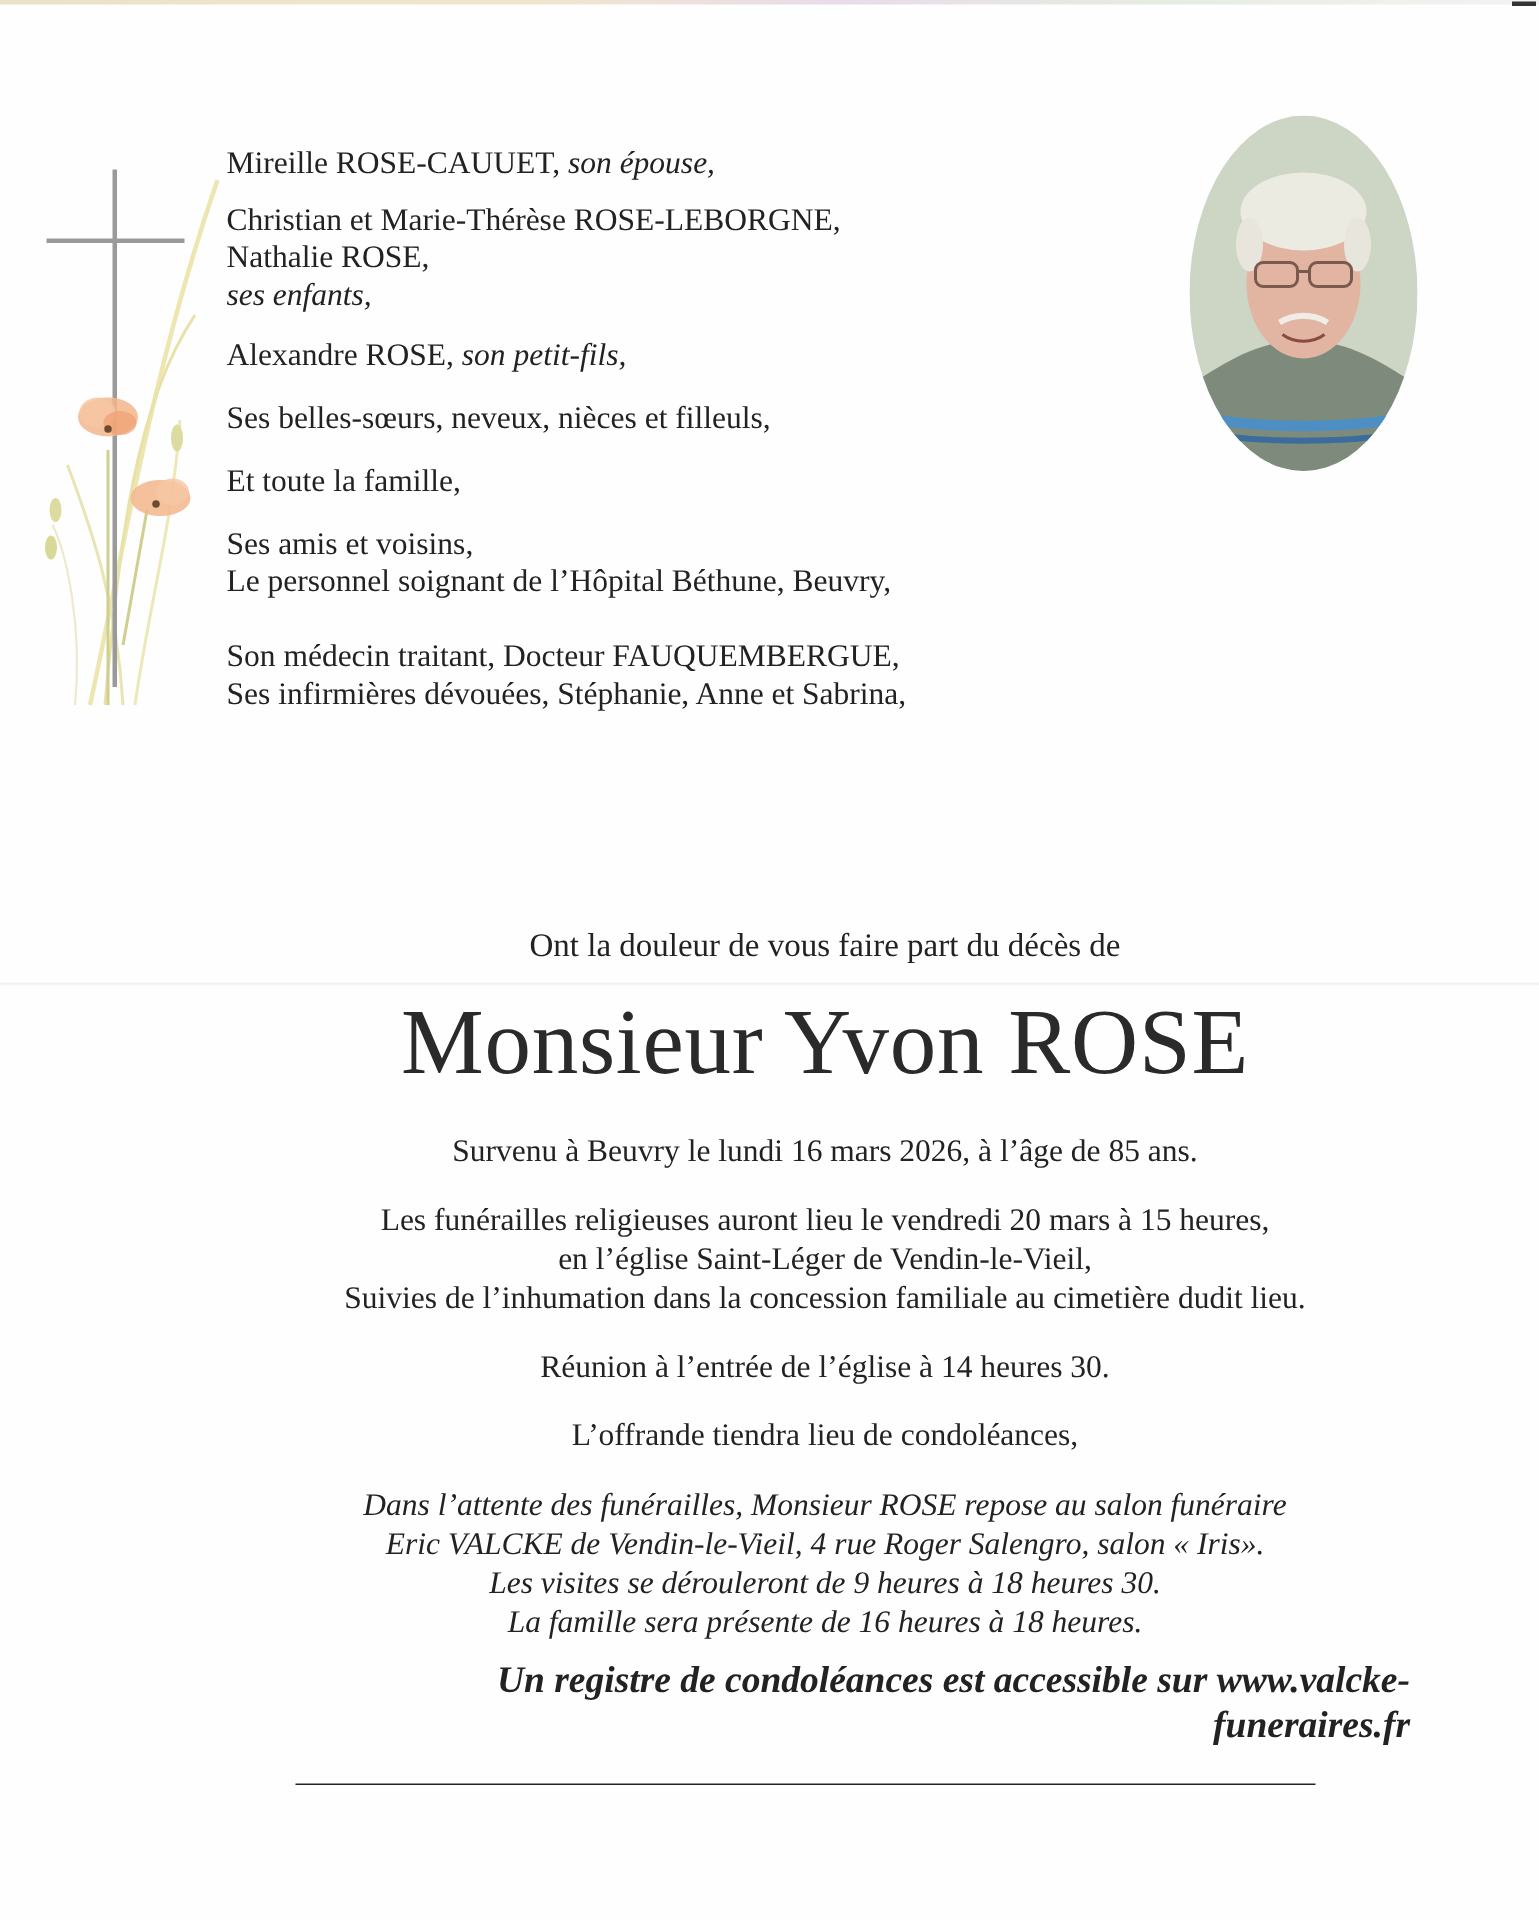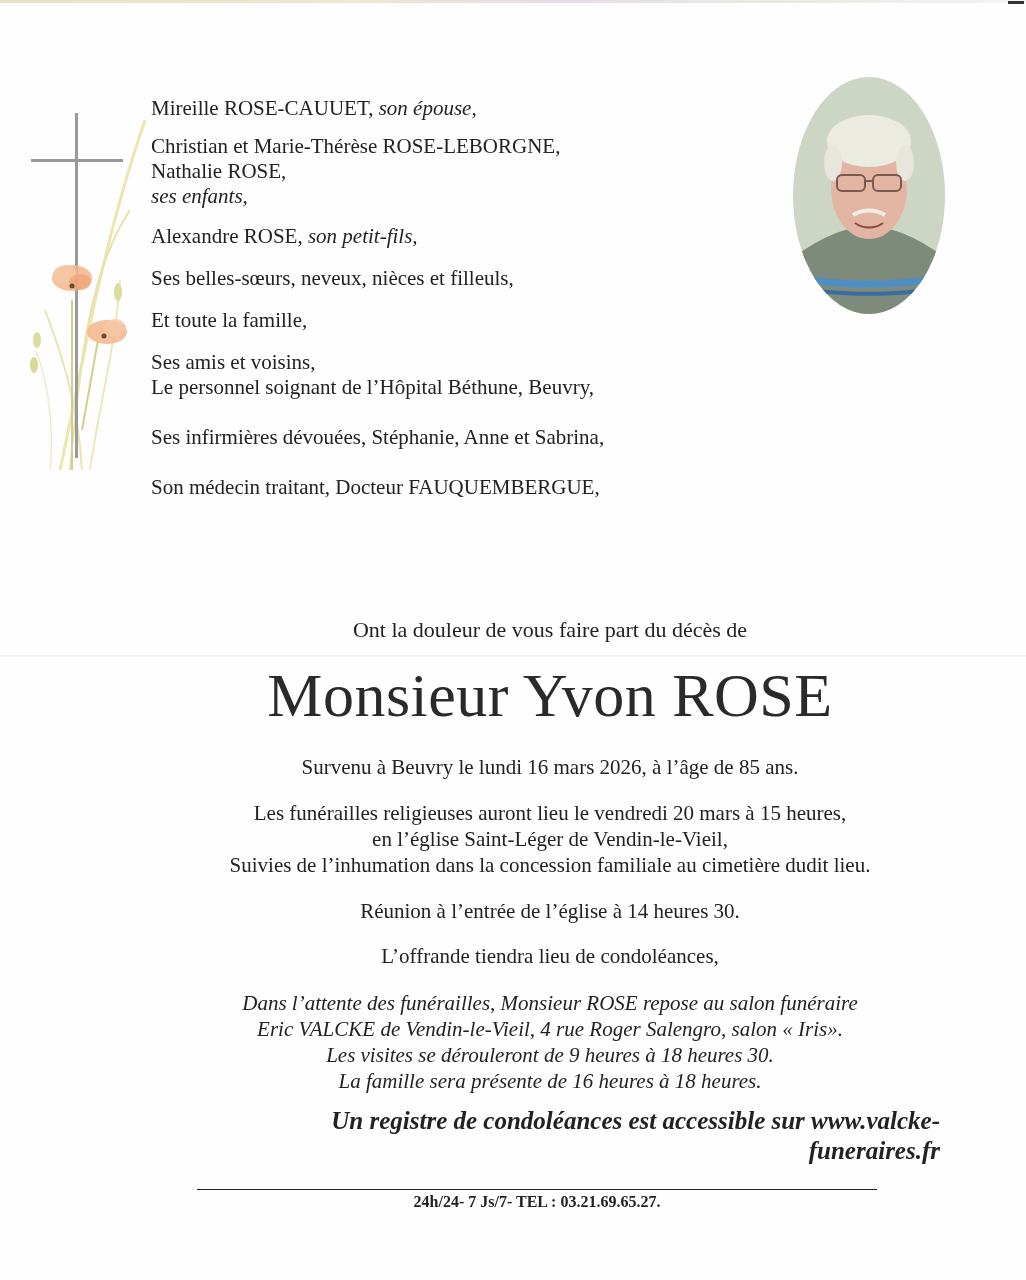--- a/index.html
+++ b/index.html
@@ -113,22 +113,22 @@
   <p class="row">Nathalie ROSE,</p>
   <p class="row" style="margin-bottom:15px"><i>ses enfants,</i></p>
   <p class="row" style="margin-bottom:17px">
     <span>Alexandre ROSE,</span>
     <i>son petit-fils,</i>
   </p>
   <p class="row" style="margin-bottom:17px">Ses belles-sœurs, neveux, nièces et filleuls,</p>
   <p class="row" style="margin-bottom:17px">Et toute la famille,</p>
   <p class="row" style="">Ses amis et voisins,</p>
   <p class="row" style="margin-bottom:25px">Le personnel soignant de l’Hôpital Béthune, Beuvry,</p>
+  <p class="row">Son médecin traitant, Docteur FAUQUEMBERGUE,</p>
   <p class="row" style="margin-bottom:25px">Ses infirmières dévouées, Stéphanie, Anne et Sabrina,</p>
-  <p class="row">Son médecin traitant, Docteur FAUQUEMBERGUE,</p>
 </div>
 
 <div class="intro">Ont la douleur de vous faire part du décès de</div>
 <div class="name">Monsieur Yvon ROSE</div>
 
 <div class="block" style="top:754px">Survenu à Beuvry  le lundi 16 mars 2026, à l’âge de 85 ans.</div>
 
 <div class="block" style="top:800px">
   <div>
     <span>Les funérailles religieuses auront lieu le </span><b>vendredi  20 mars à 15 heures,</b>
@@ -150,14 +150,13 @@
   <div>La famille sera présente de 16 heures à 18 heures.</div>
 </div>
 
 <div class="registry">
   <div>Un registre de condoléances est accessible sur  www.valcke-</div>
   <div>funeraires.fr</div>
 </div>
 
 <div class="footer-rule"></div>
 <div class="footer">
-  <div>24h/24- 7 Js/7- TEL : 03.21.69.65.27.</div>
 </div>
 
 </body></html>

